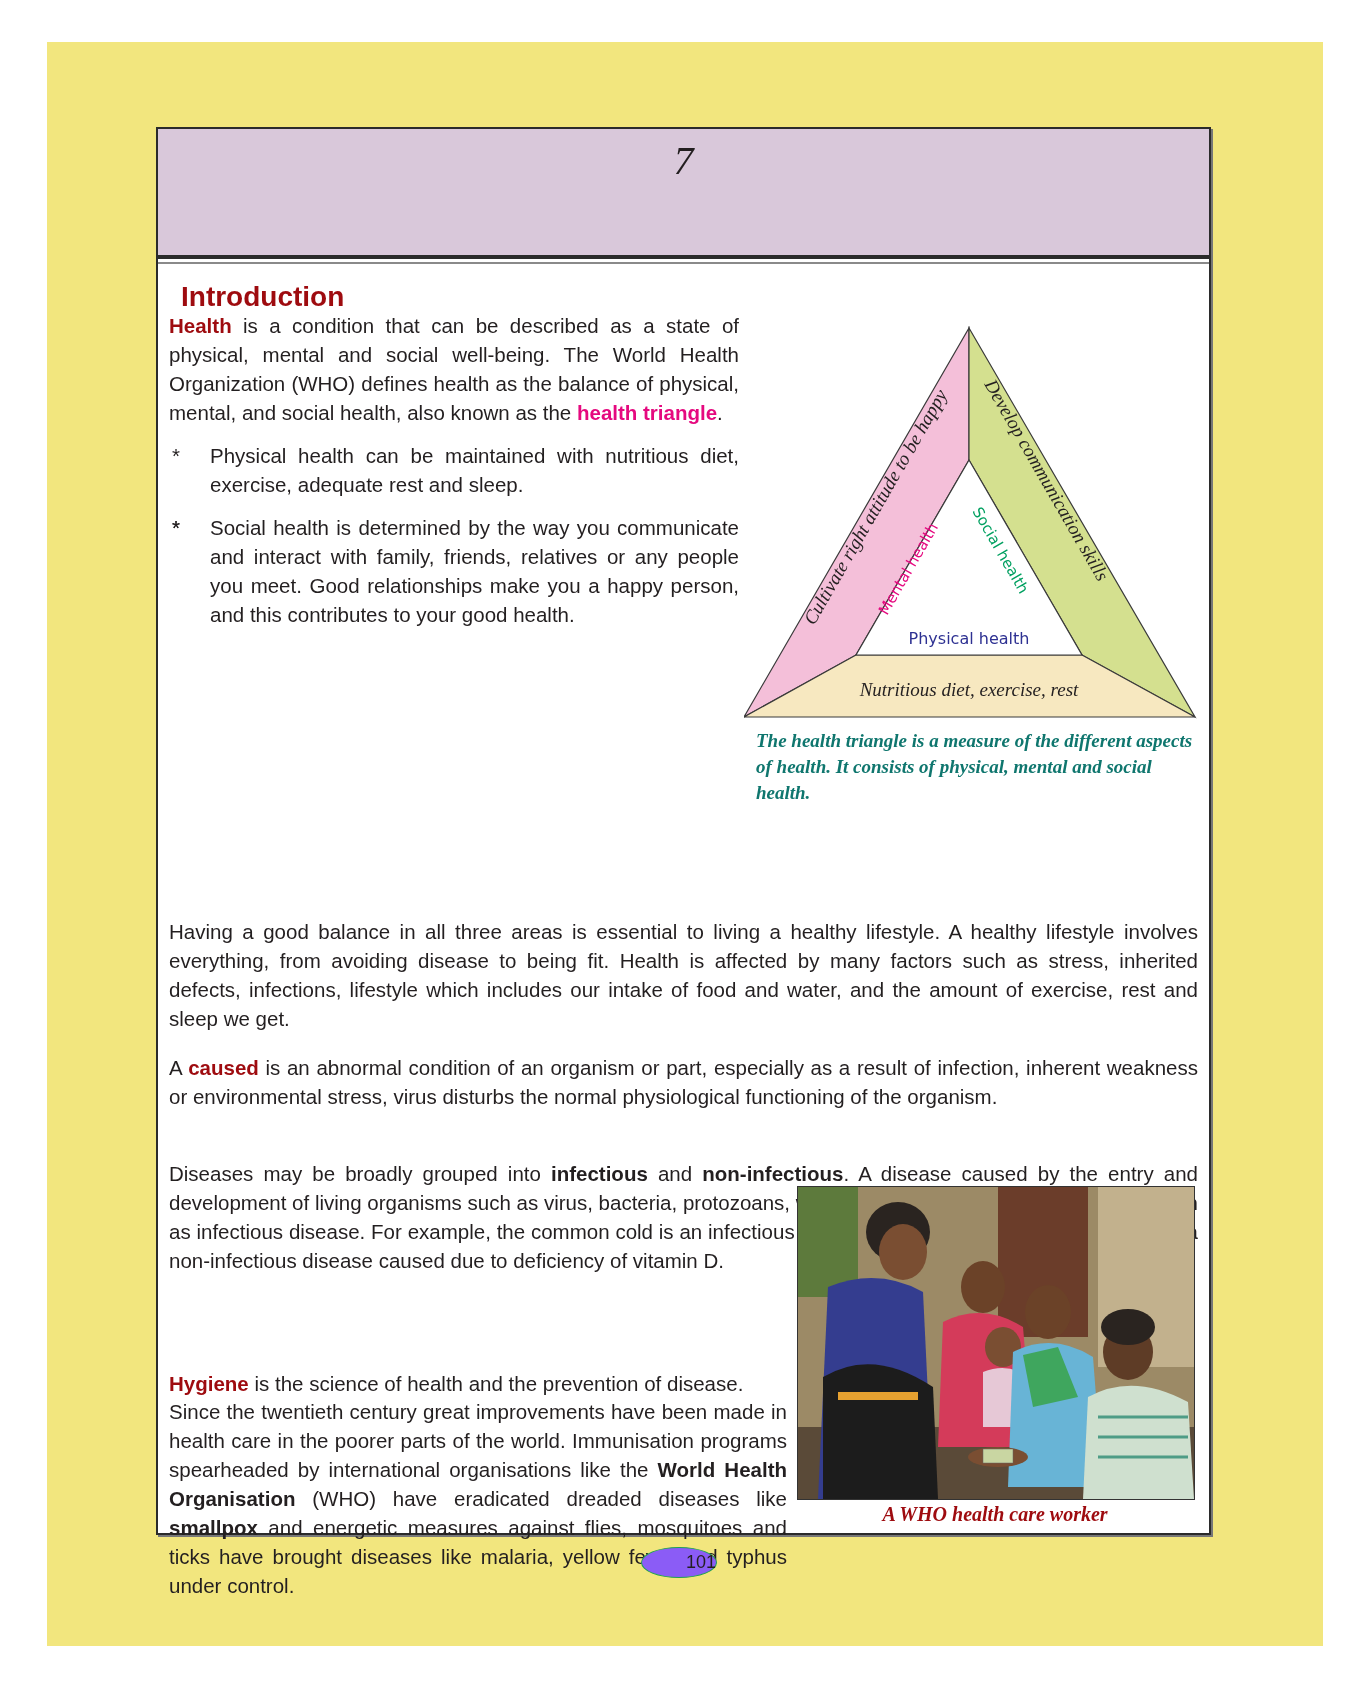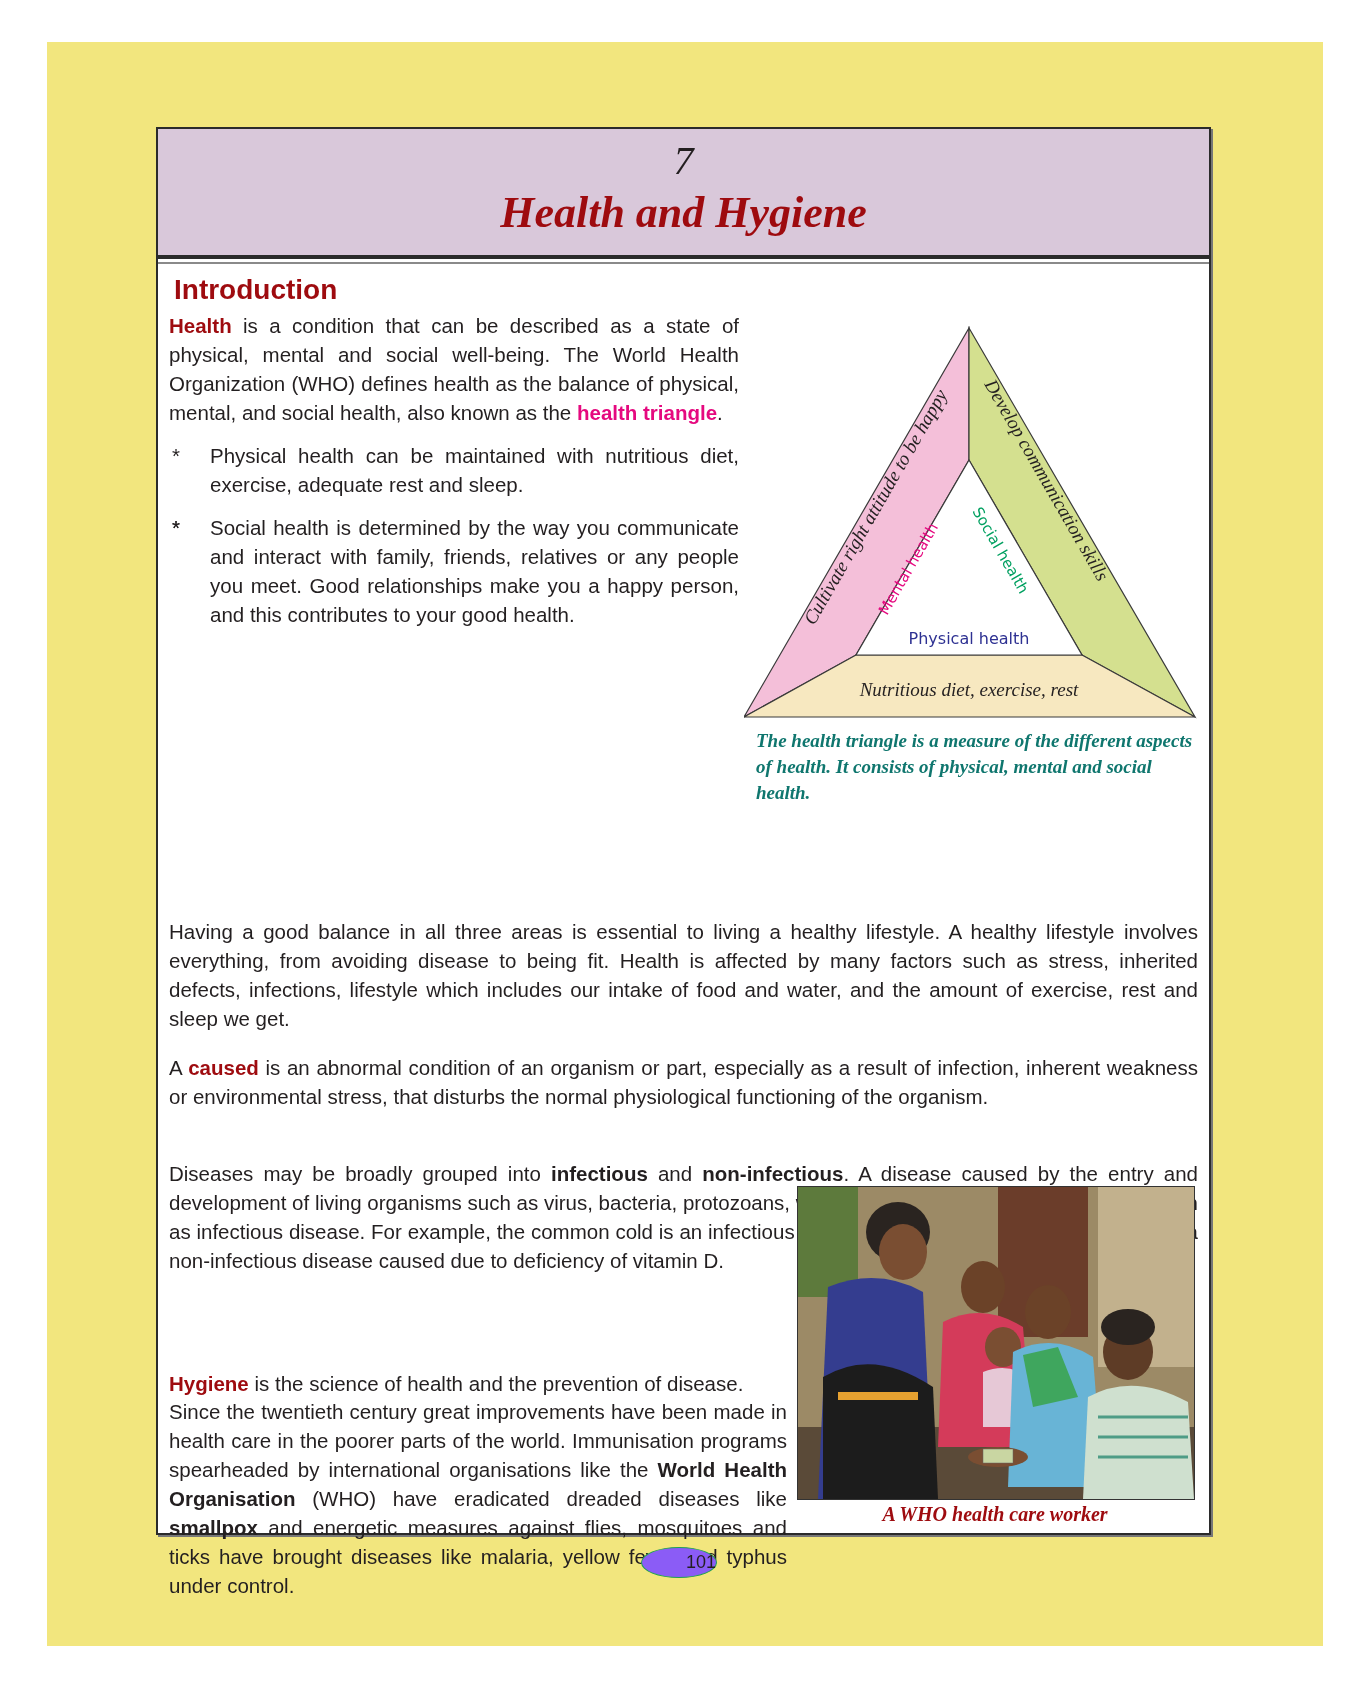--- a/index.html
+++ b/index.html
@@ -10,21 +10,21 @@
          border:2px solid #2b2b2b; background:#ffffff; box-shadow:2px 2px 0 #777; }
   .header { position:absolute; left:0; top:0; right:0; height:126px; background:#d9c8da;
             border-bottom:4px solid #2b2b2b; }
   .header::after { content:""; position:absolute; left:0; right:0; bottom:-9px; height:2px; background:#8a8a8a; }
   .chapter-num { position:absolute; top:8px; left:0; right:0; text-align:center;
                  font-family:"Liberation Serif", serif; font-style:italic; font-size:40px; color:#231f20; }
   .chapter-title { position:absolute; top:58px; left:0; right:0; text-align:center;
                    font-family:"Liberation Serif", serif; font-style:italic; font-weight:bold;
                    font-size:44px; color:#9e0b0f; }
   .content { position:absolute; left:11px; top:140px; right:11px; }
-  .h-intro { position:absolute; left:0; top:0; font-size:28px; font-weight:bold; color:#9e0b0f; margin:5px; }
+  .h-intro { position:absolute; left:0; top:0; font-size:28px; font-weight:bold; color:#9e0b0f; margin:12px; }
   .txt { font-size:20.5px; line-height:29px; text-align:justify; margin:0; }
   .red { color:#9e0b0f; font-weight:bold; }
   .pink { color:#e5097f; font-weight:bold; }
   .b { font-weight:bold; }
   .col-left { position:absolute; left:0; top:42px; width:570px; }
   .bullet { position:relative; padding-left:41px; margin-top:14px; }
   .bullet .star { position:absolute; left:3px; top:0; }
   .wide { position:absolute; left:0; width:1029px; }
   .col-left2 { position:absolute; left:0; width:618px; }
   .triangle-wrap { position:absolute; left:744px; top:326px; width:455px; height:395px; }
@@ -40,21 +40,20 @@
               border-radius:50%; background:#8b5cf6; text-align:right; line-height:29px; font-size:18px; color:#231f20; }
 </style>
 </head>
 <body>
 
 <div class="page"></div>
 
 <div class="box">
   <div class="header">
     <div class="chapter-num">7</div>
-    <div class="chapter-title">Health and Hygiene</div>
   </div>
 
   <div class="content">
     <h2 class="h-intro">Introduction</h2>
 
     <div class="col-left">
       <p class="txt"><span class="red">Health</span><span> is a condition that can be described as a state of physical, mental and social well-being. The World Health Organization (WHO) defines health as the balance of physical, mental, and social health, also known as the </span><span class="pink">health triangle</span><span>.</span></p>
 
       <div class="txt bullet">
         <span class="star">*</span>
@@ -64,21 +63,21 @@
         <span class="star">*</span>
       </div>
       <div class="txt bullet">
         <span class="star">*</span>
         <span>Social health is determined by the way you communicate and interact with family, friends, relatives or any people you meet. Good relationships make you a happy person, and this contributes to your good health.</span>
       </div>
     </div>
 
     <p class="txt wide" style="top:648px;">Having a good balance in all three areas is essential to living a healthy lifestyle. A healthy lifestyle involves everything, from avoiding disease to being fit. Health is affected by many factors such as stress, inherited defects, infections, lifestyle which includes our intake of food and water, and the amount of exercise, rest and sleep we get.</p>
 
-    <p class="txt wide" style="top:784px;"><span>A </span><span class="red">caused</span><span> is an abnormal condition of an organism or part, especially as a result of infection, inherent weakness or environmental stress, that disturbs the normal physiological functioning of the organism.</span></p>
+    <p class="txt wide" style="top:784px;"><span>A </span><span class="red">caused</span><span> is an abnormal condition of an organism or part, especially as a result of infection, inherent weakness or environmental stress, virus disturbs the normal physiological functioning of the organism.</span></p>
 
     <p class="txt wide" style="top:890px;"><span>Diseases may be broadly grouped into </span><span class="b">infectious</span><span> and </span><span class="b">non-infectious</span><span>. A disease caused by the entry and development of living organisms such as virus, bacteria, protozoans, worms or fungi into the body tissue is known as infectious disease. For example, the common cold is an infectious disease caused by a virus, while rickets is a non-infectious disease caused due to deficiency of vitamin D.</span></p>
 
     <p class="txt col-left2" style="top:1100px;"><span class="red">Hygiene</span><span> is the science of health and the prevention of disease.</span></p>
 
     <p class="txt col-left2" style="top:1128px;"><span>Since the twentieth century great improvements have been made in health care in the poorer parts of the world. Immunisation programs spearheaded by international organisations like the </span><span class="b">World Health Organisation</span><span> (WHO) have eradicated dreaded diseases like </span><span class="b">smallpox</span><span> and energetic measures against flies, mosquitoes and ticks have brought diseases like malaria, yellow fever and typhus under control.</span></p>
   </div>
 </div>
 
 <div class="triangle-wrap">

